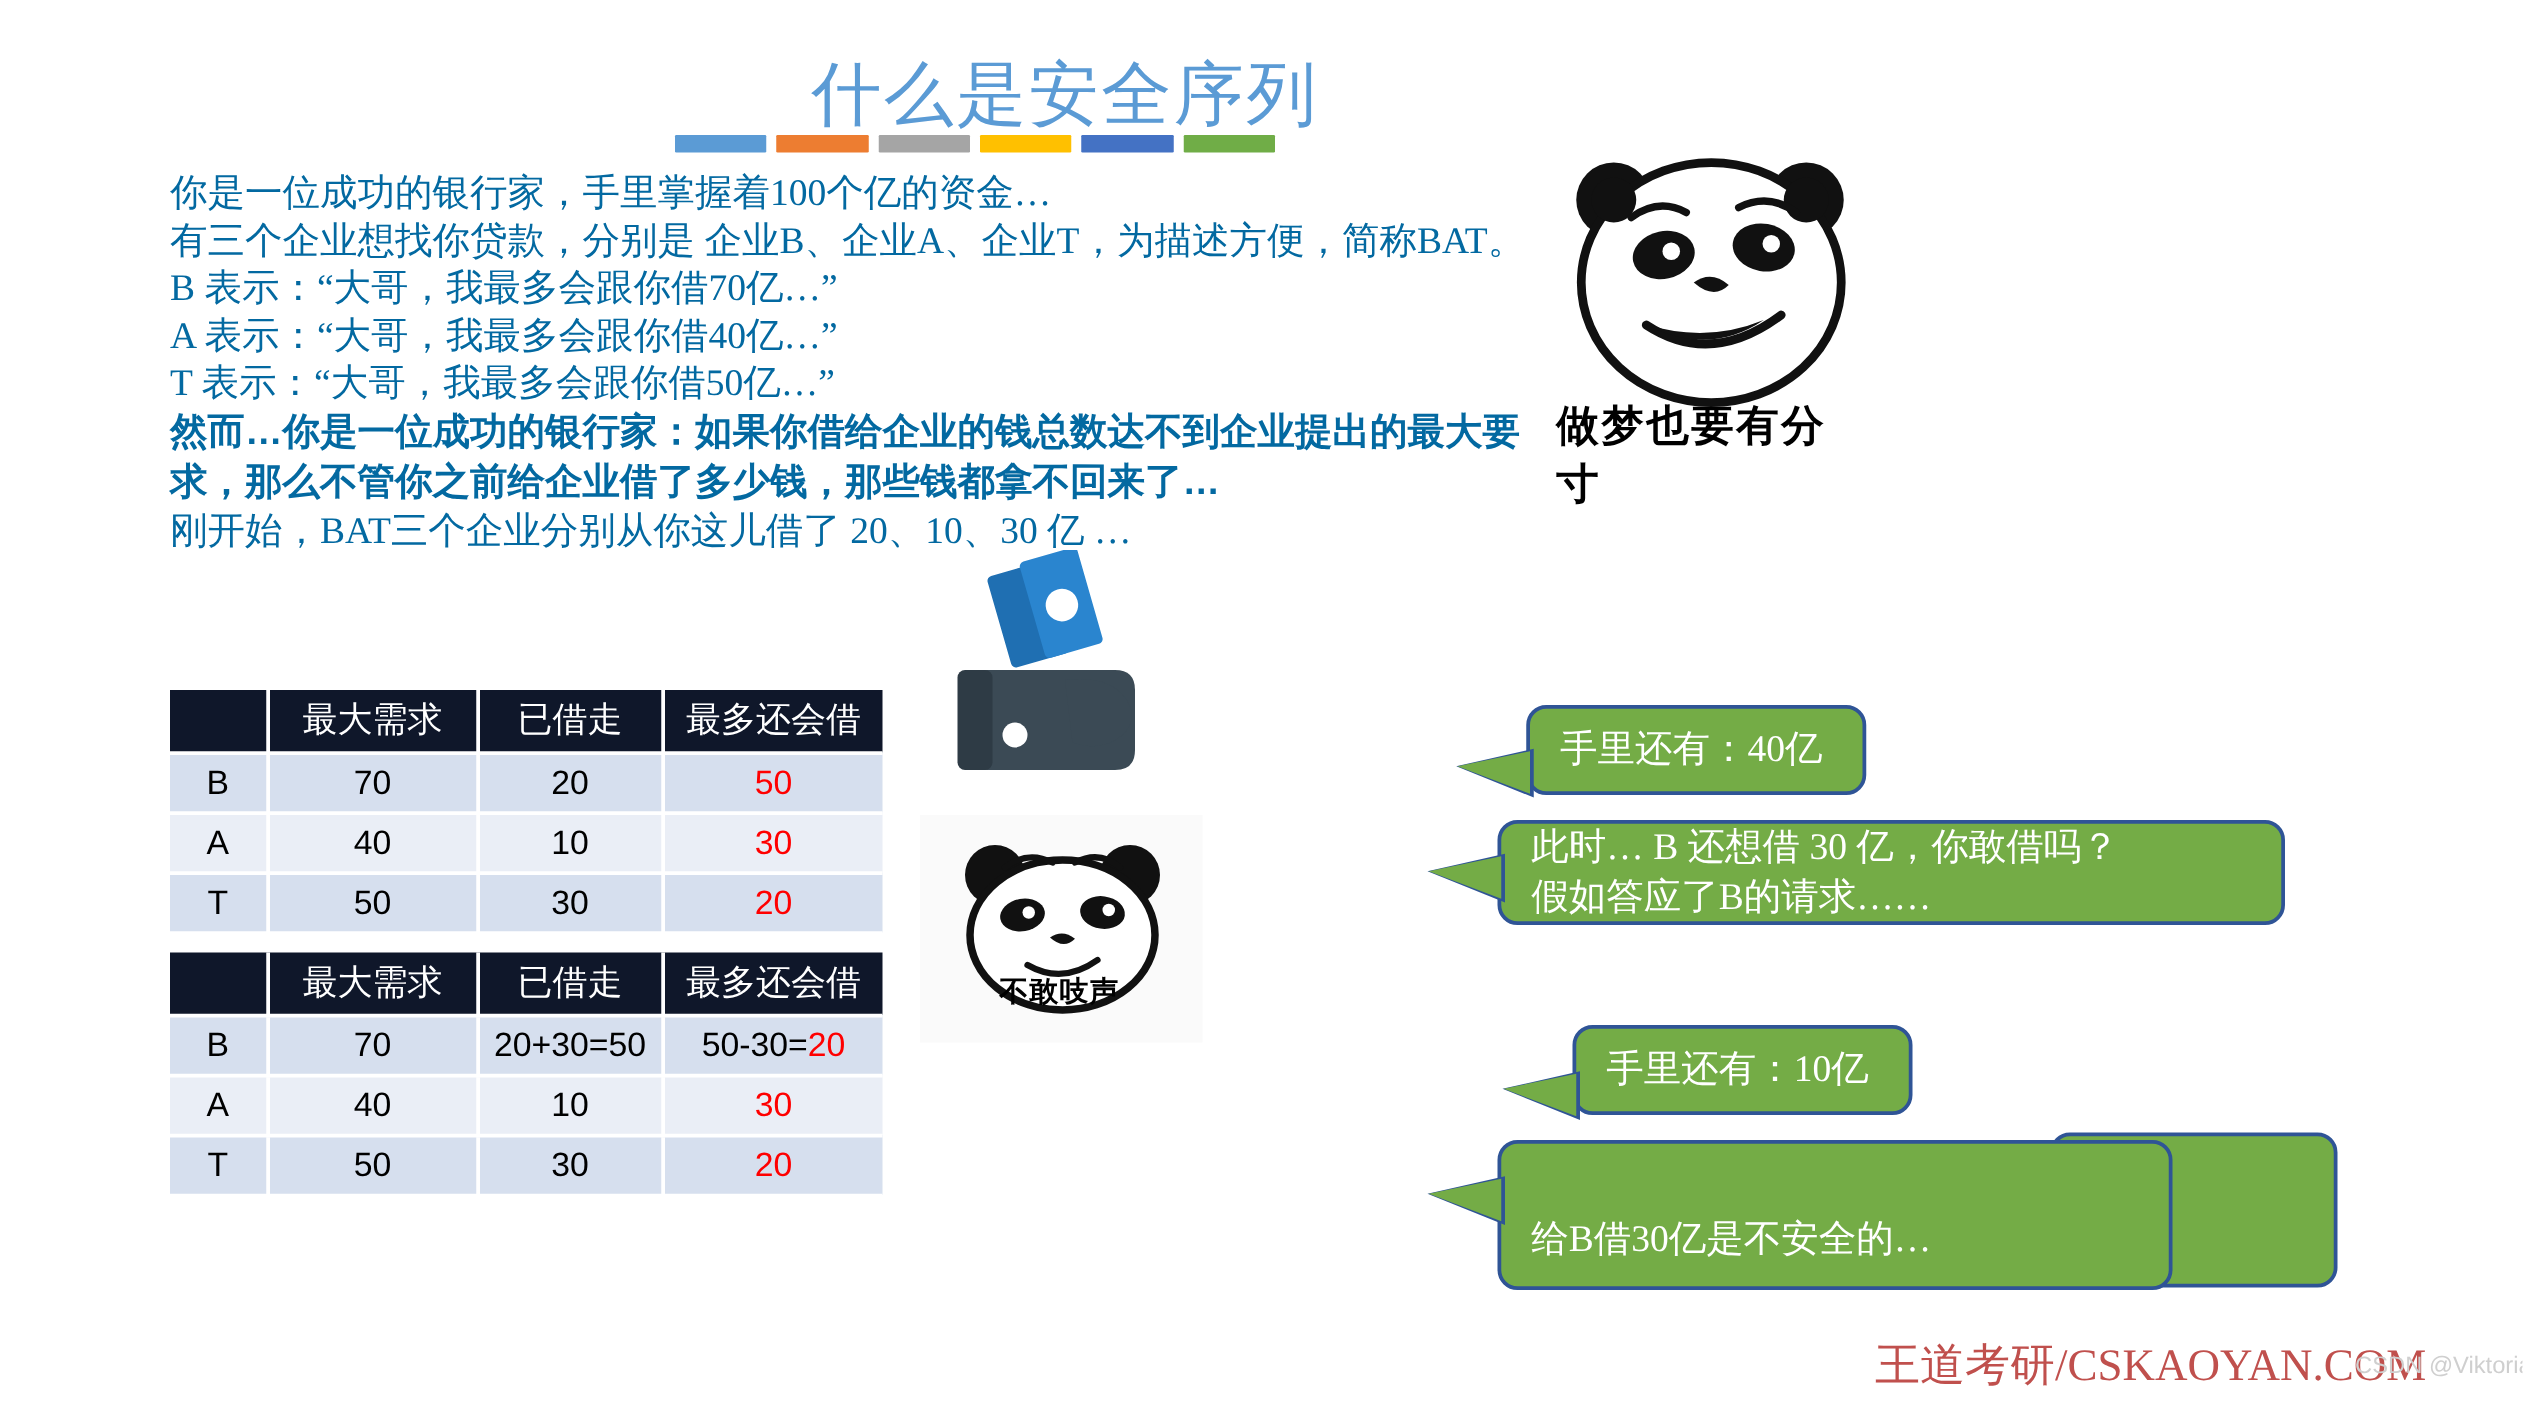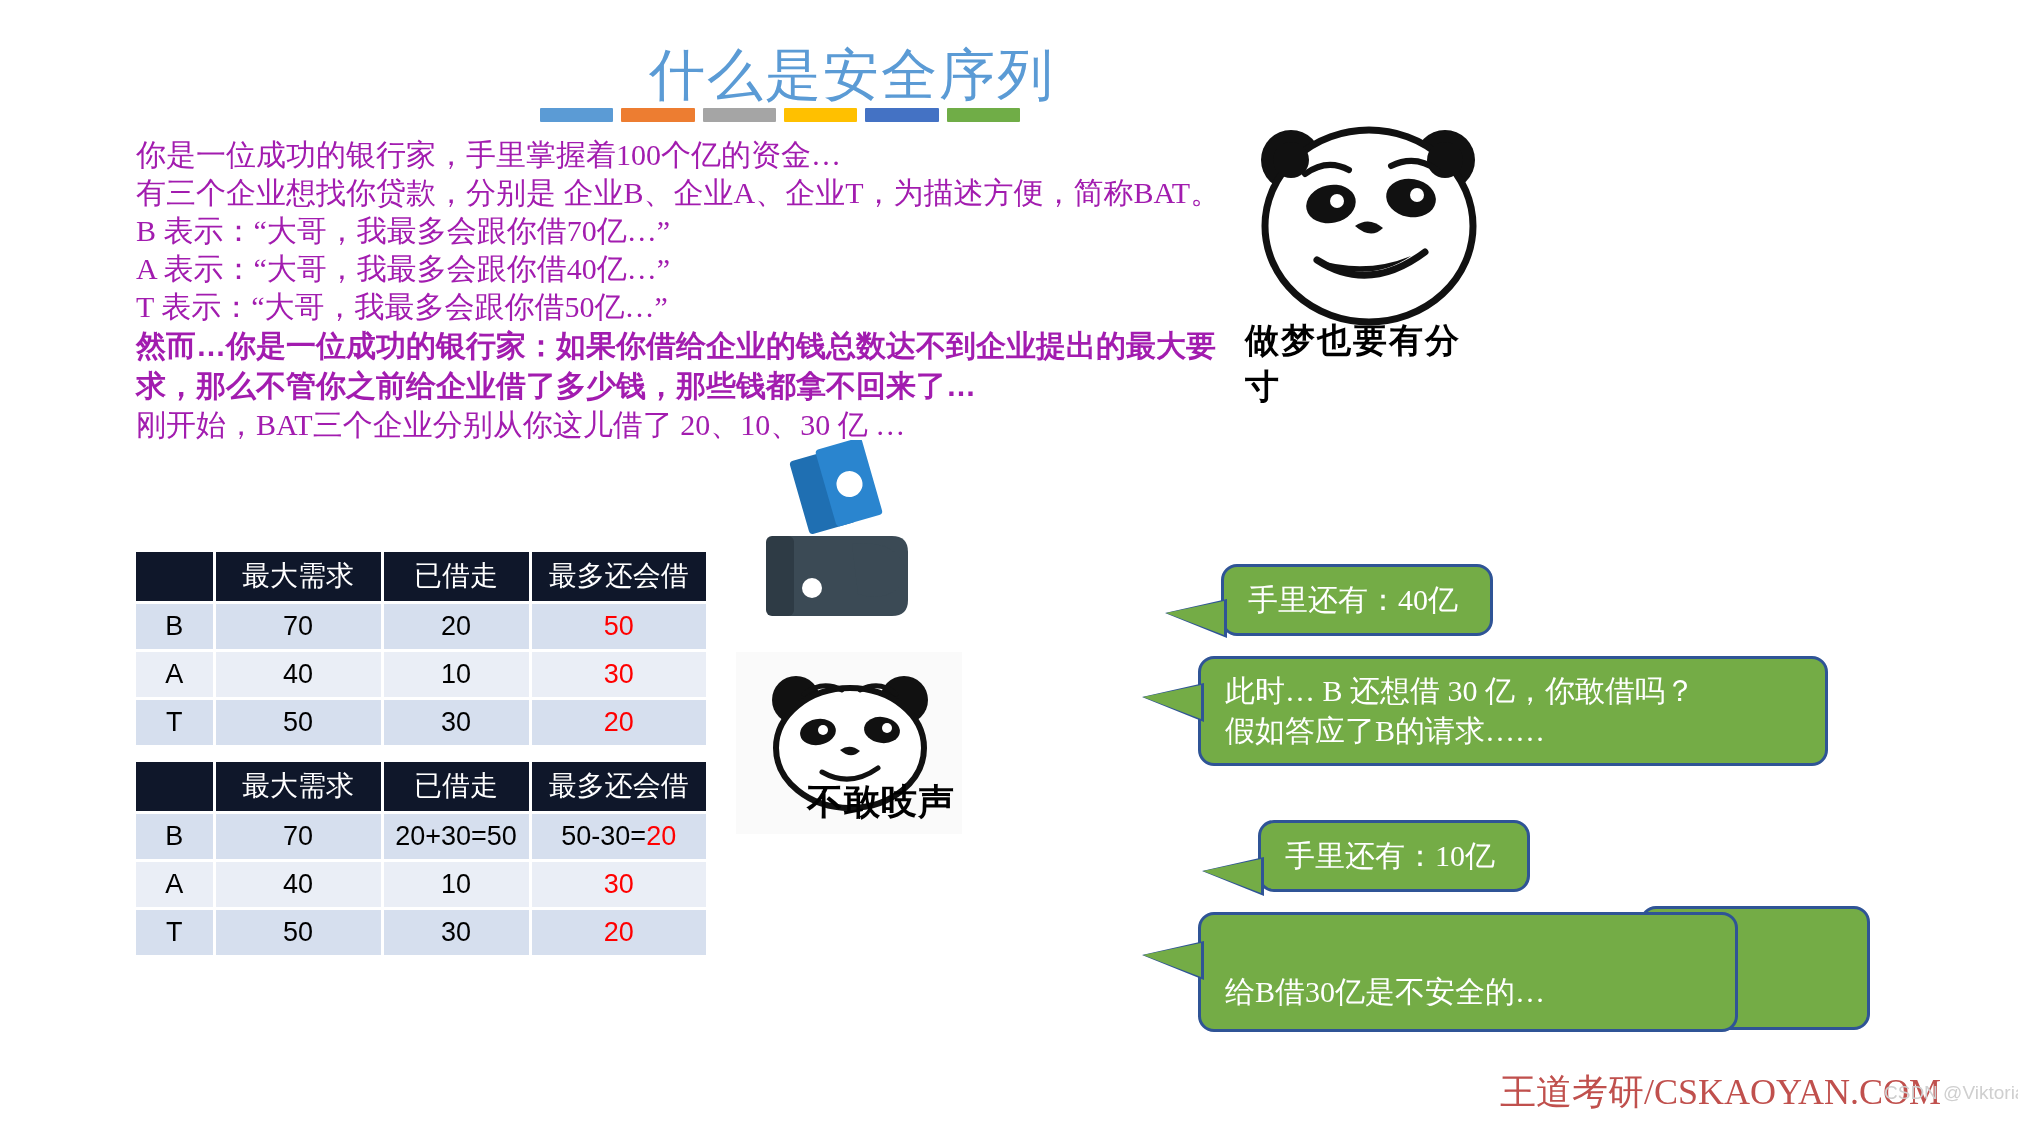--- a/index.html
+++ b/index.html
@@ -34,21 +34,21 @@
   }
   #title-rule span { flex: 1; border-radius: 1px; }
 
   
   #body-text {
     position: absolute;
     left: 136px; top: 136px;
     width: 1110px;
     font-size: 30px;
     line-height: 38px;
-    color: #a21caf;
+    color: #0369a1;
     font-family: "Liberation Serif", "DejaVu Serif", serif;
   }
   #body-text .line { white-space: nowrap; }
   #body-text .bold-rule {
     font-weight: bold;
     white-space: normal;
     line-height: 40px;
     font-family: "Liberation Sans", "DejaVu Sans", sans-serif;
   }
 
@@ -113,24 +113,24 @@
   }
   #panda-silent {
     position: absolute;
     left: 760px; top: 672px;
     width: 180px; height: 140px;
   }
   #panda-silent-caption {
     position: absolute;
     left: 740px; top: 778px;
     width: 215px;
-    text-align: right;
+    text-align: center;
     font-family: Liberation Sans, sans-serif;
     font-weight: bold;
-    font-size: 36px;
+    font-size: 23px;
     color: #000;
     letter-spacing: 1px;
   }
 
   
   .callout {
     position: absolute;
     background: #74ac46;
     border: 3px solid #2f5496;
     border-radius: 16px;
@@ -155,21 +155,21 @@
     position: absolute;
     left: -1px; top: -14px;
     width: 0; height: 0;
     border-top: 14px solid transparent;
     border-bottom: 25px solid transparent;
     border-right: 62px solid #2f5496;
     z-index: -1;
   }
   #callout-cash1 { left: 1221px; top: 564px; width: 272px; height: 72px; }
   #callout-cash1 .tail { top: 34px; }
-  #callout-ask   { left: 1198px; top: 656px; width: 630px; height: 110px; }
+  #callout-ask   { left: 1198px; top: 656px; width: 630px; height: 84px; }
   #callout-ask   .tail { top: 26px; }
   #callout-cash2 { left: 1258px; top: 820px; width: 272px; height: 72px; }
   #callout-cash2 .tail { top: 36px; }
   #callout-check { left: 1198px; top: 912px; width: 540px; height: 120px; }
   #callout-check .tail { top: 28px; }
   #callout-hidden {
     position: absolute;
     left: 1640px; top: 906px;
     width: 230px; height: 124px;
     background: #74ac46;

